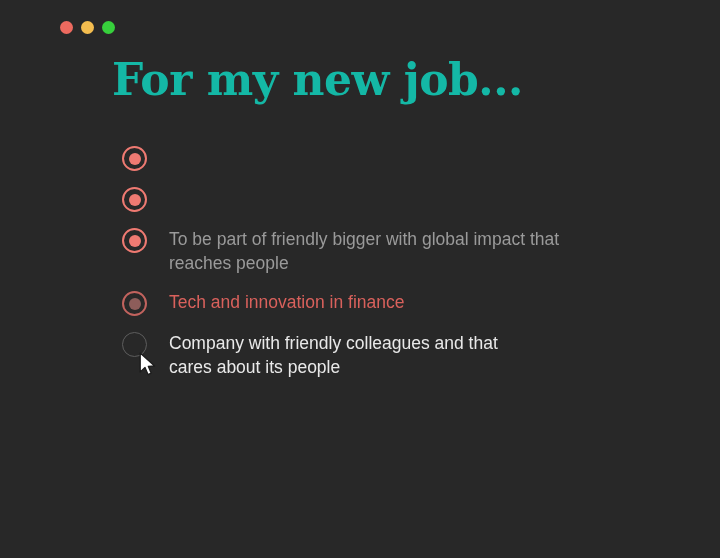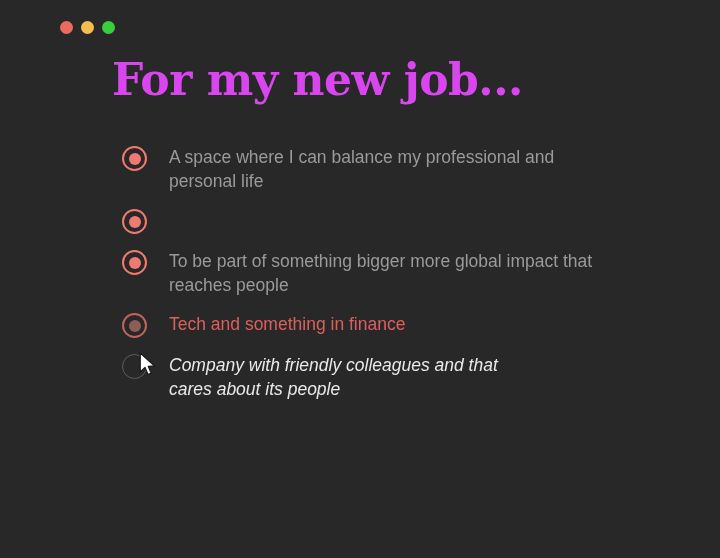--- a/index.html
+++ b/index.html
@@ -37,21 +37,21 @@
   
   .page-title {
     position: absolute;
     top: 55px;
     left: 112px;
     font-family: "DejaVu Serif", serif;
     font-weight: bold;
     font-size: 44px;
     line-height: 1.15;
     letter-spacing: -0.5px;
-    color: #d946ef;
+    color: #14b8a6;
     white-space: nowrap;
   }
 
   
   .options {
     position: absolute;
     top: 145px;
     left: 122px;
     width: 560px;
   }
@@ -105,21 +105,21 @@
 
   .option-label {
     margin-left: 22px;
     font-size: 17.5px;
     line-height: 24px;
     white-space: pre-line;
     padding-top: 0px;
   }
   .option-row.selected .option-label { color: #9a9a9a; }
   .option-row.hovered  .option-label { color: #d9615c; }
-  .option-row.empty    .option-label { color: #e9e9e9; font-style: italic; }
+  .option-row.empty    .option-label { color: #e9e9e9; }
 
   
   .cursor {
     position: absolute;
     left: 139px;
     top: 352px;
     width: 20px;
     height: 26px;
     pointer-events: none;
   }
@@ -133,40 +133,38 @@
   <div class="dot dot-max"></div>
 </div>
 
 <div class="page-title">For my new job...</div>
 
 <div class="options" id="options-list">
     <div class="option-row selected">
       <div class="radio">
         <div class="radio-inner"></div>
       </div>
-      <div class="option-label">A space where I can balance my professional and
-personal life</div>
     </div>
     <div class="option-row selected">
       <div class="radio">
         <div class="radio-inner"></div>
       </div>
     </div>
     <div class="option-row selected">
       <div class="radio">
         <div class="radio-inner"></div>
       </div>
-      <div class="option-label">To be part of something bigger more global impact that
+      <div class="option-label">To be part of friendly bigger with global impact that
 reaches people</div>
     </div>
     <div class="option-row hovered">
       <div class="radio">
         <div class="radio-inner"></div>
       </div>
-      <div class="option-label">Tech and something in finance</div>
+      <div class="option-label">Tech and innovation in finance</div>
     </div>
     <div class="option-row empty">
       <div class="radio">
         <div class="radio-inner"></div>
       </div>
       <div class="option-label">Company with friendly colleagues and that
 cares about its people</div>
     </div>
   </div>
 

